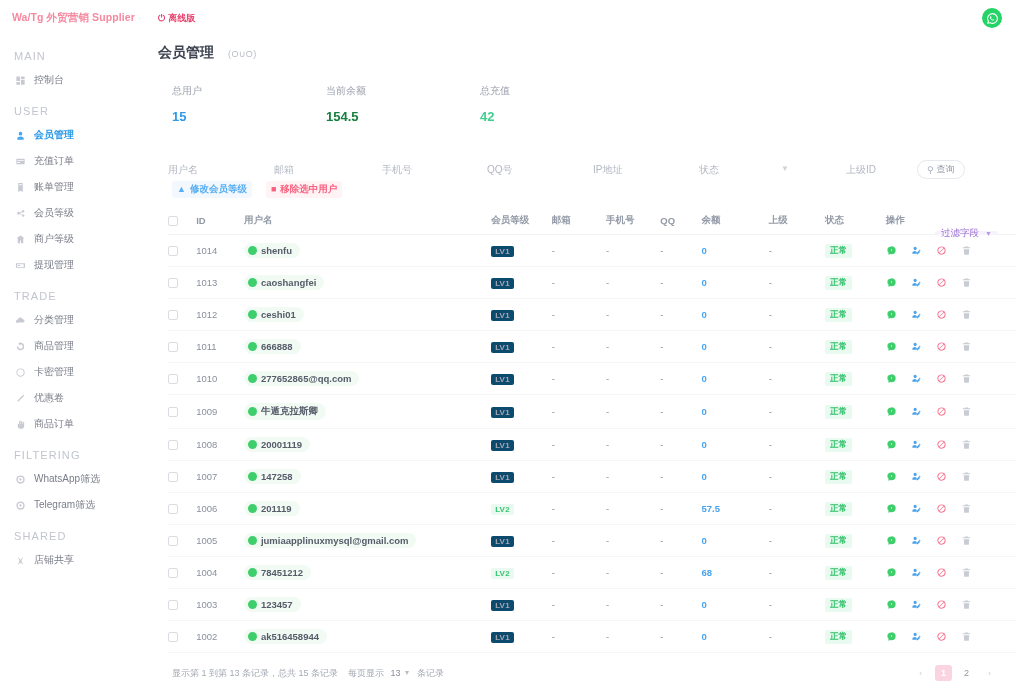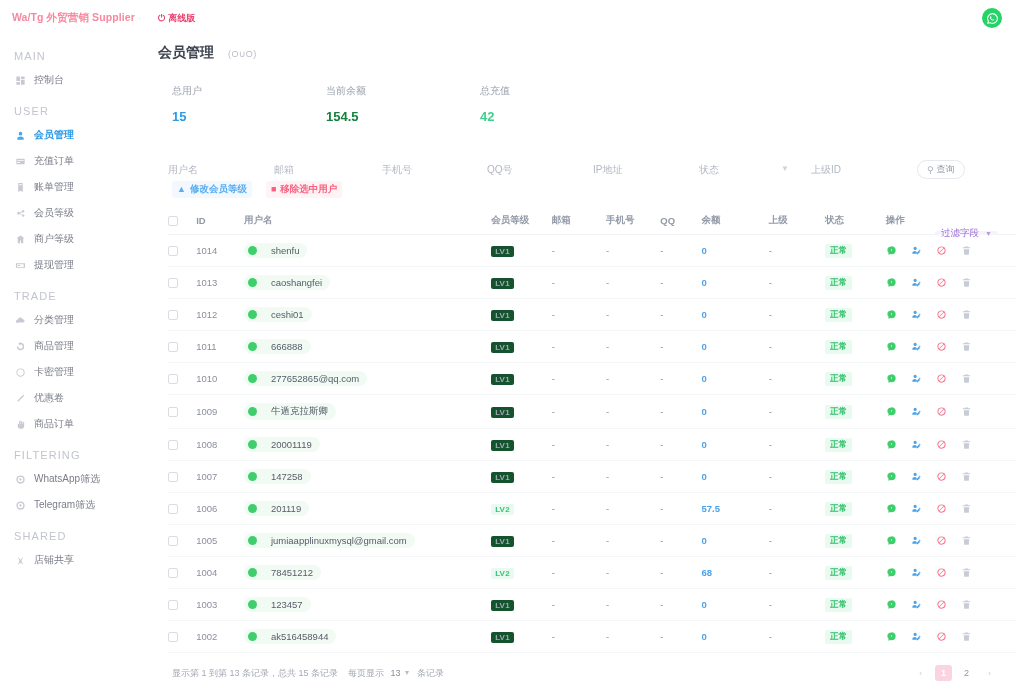--- a/index.html
+++ b/index.html
@@ -144,21 +144,21 @@
     font-size: 10px;
     color: #b2b7c2;
     position: relative;
   }
   .filter-field.w1 { width: 106px; }
   .filter-field.w2 { width: 108px; }
   .filter-field.w3 { width: 105px; }
   .filter-field.w4 { width: 106px; }
   .filter-field.w5 { width: 106px; }
   .filter-field.w6 { width: 112px; }
-  .filter-field.w7 { width: 100px; }
+  .filter-field.w7 { width: 100px; text-align: center; }
   .sel-caret {
     position: absolute;
     right: 22px; top: 1px;
     color: #cfd3da;
     font-size: 8px;
   }
   .search-btn {
     margin-left: 6px;
     display: inline-flex;
     align-items: center;
@@ -258,44 +258,44 @@
     border-radius: 2px;
     display: inline-block;
     background: #fff;
     cursor: pointer;
     vertical-align: middle;
   }
   .id-cell { color: #8b909d; }
   .user-chip {
     display: inline-flex;
     align-items: center;
-    gap: 14px;
+    gap: 4px;
     background: #f1fbf4;
     border-radius: 9px;
     padding: 2px 8px 2px 4px;
     color: #565c69;
-    font-weight: normal;
+    font-weight: bold;
     max-width: 216px;
     overflow: hidden;
   }
   .user-dot {
     width: 9px; height: 9px;
     border-radius: 50%;
     background: #3ecf6c;
     flex: 0 0 9px;
   }
   .lvl-badge {
     display: inline-block;
     font-size: 8px;
     font-weight: bold;
     border-radius: 2px;
     padding: 1px 4px;
     letter-spacing: .2px;
   }
-  .lvl-badge.lv1 { color: #a3a8b3; background: #14532d; }
+  .lvl-badge.lv1 { color: #a3a8b3; background: #0c4a6e; }
   .lvl-badge.lv2 { color: #34c471; background: #eafaf0; }
   .dash { color: #c3c7cf; }
   .bal { color: #4aa3ea; font-weight: bold; }
   .stat-badge {
     display: inline-block;
     font-size: 8.5px;
     font-weight: bold;
     color: #2fc069;
     background: #e9faf0;
     border-radius: 2px;

